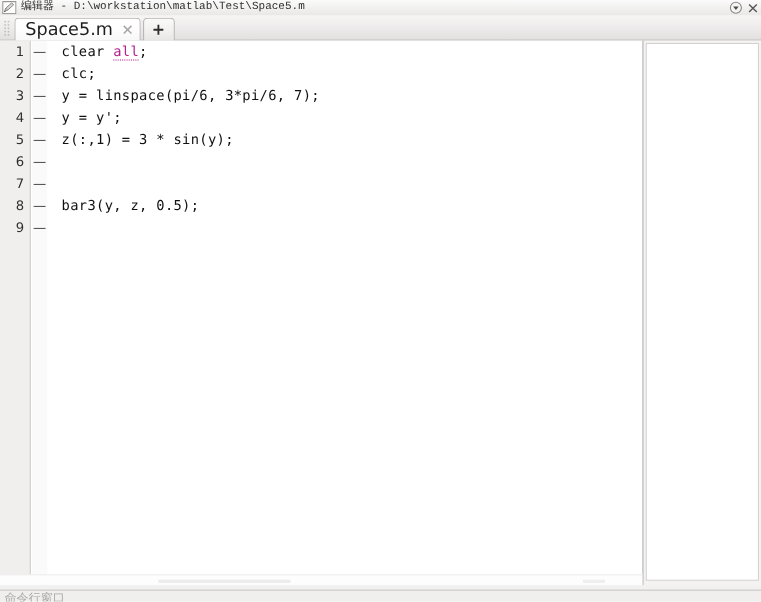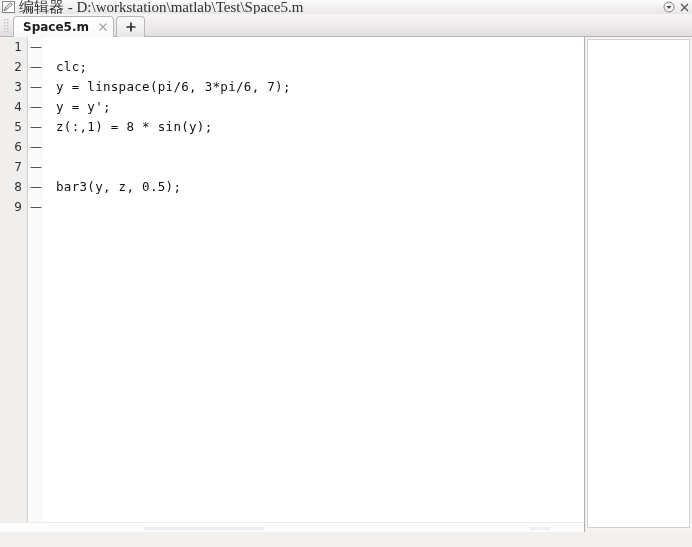--- a/index.html
+++ b/index.html
@@ -38,26 +38,26 @@
     box-sizing: border-box;
   }
   .title-icon {
     width: 13px;
     height: 12px;
     flex: 0 0 auto;
     margin-right: 4px;
     display: block;
   }
   .title-text {
-    font-size: 15px;
+    font-size: 10px;
     line-height: 12px;
     color: #30302f;
     white-space: nowrap;
     letter-spacing: 0px;
-    font-family: Liberation Serif, serif;
+    font-family: Liberation Mono, monospace;
   }
   .title-right {
     position: absolute;
     right: 0; top: 0;
     height: 14px;
     display: flex;
     align-items: center;
     gap: 3px;
     padding-right: 1px;
   }
@@ -96,26 +96,25 @@
     align-items: center;
     background: linear-gradient(to bottom, #ffffff 0%, #fdfdfd 55%, #f7f7f7 100%);
     border: 1px solid #b9b7b5;
     border-bottom: none;
     border-radius: 4px 4px 0 0;
     padding: 0 5px 0 9px;
     box-sizing: border-box;
     margin-bottom: -1px;
   }
   .tab-label {
-    font-size: 12px;
+    font-size: 16px;
     line-height: 14px;
     color: #1c1c1c;
     white-space: nowrap;
     font-family: "DejaVu Sans", sans-serif;
-    font-weight: bold;
   }
   .tab-close {
     margin-left: 8px;
     width: 11px;
     height: 11px;
     display: flex;
     align-items: center;
     justify-content: center;
   }
   .tab-new {
@@ -349,39 +348,42 @@
       </svg>
     </div>
   </div>
 
   <div class="editor-wrap">
 
     <div class="editor-panel">
       <div class="gutter"></div>
       <div class="breakcol"></div>
       <div class="code-lines" id="code-lines">
-          <div class="line"><span class="ln">1</span><span class="dash">—</span></div>
+          <div class="line"><span class="ln">1</span><span class="dash">—</span><span class="code"><span>clear </span><span class="tok-warn">all</span><span>;</span></span></div>
           <div class="line"><span class="ln">2</span><span class="dash">—</span><span class="code"><span>clc;</span></span></div>
           <div class="line"><span class="ln">3</span><span class="dash">—</span><span class="code"><span>y = linspace(pi/6, 3*pi/6, 7);</span></span></div>
           <div class="line"><span class="ln">4</span><span class="dash">—</span><span class="code"><span>y = y';</span></span></div>
-          <div class="line"><span class="ln">5</span><span class="dash">—</span><span class="code"><span>z(:,1) = 8 * sin(y);</span></span></div>
+          <div class="line"><span class="ln">5</span><span class="dash">—</span><span class="code"><span>z(:,1) = 3 * sin(y);</span></span></div>
           <div class="line"><span class="ln">6</span><span class="dash">—</span></div>
           <div class="line"><span class="ln">7</span><span class="dash">—</span></div>
           <div class="line"><span class="ln">8</span><span class="dash">—</span><span class="code"><span>bar3(y, z, 0.5);</span></span></div>
           <div class="line"><span class="ln">9</span><span class="dash">—</span></div>
         </div>
 
       <div class="hscroll">
         <div class="hscroll-thumb"></div>
         <div class="hscroll-thumb2"></div>
       </div>
     </div>
 
     <div class="right-panel">
       <div class="right-inner"></div>
     </div>
 
   </div>
 
   <div class="bottom-gap"></div>
 
+  <div class="statusbar">
+    <span class="status-text">命令行窗口</span>
+  </div>
 
 </div>
 
 </body></html>

